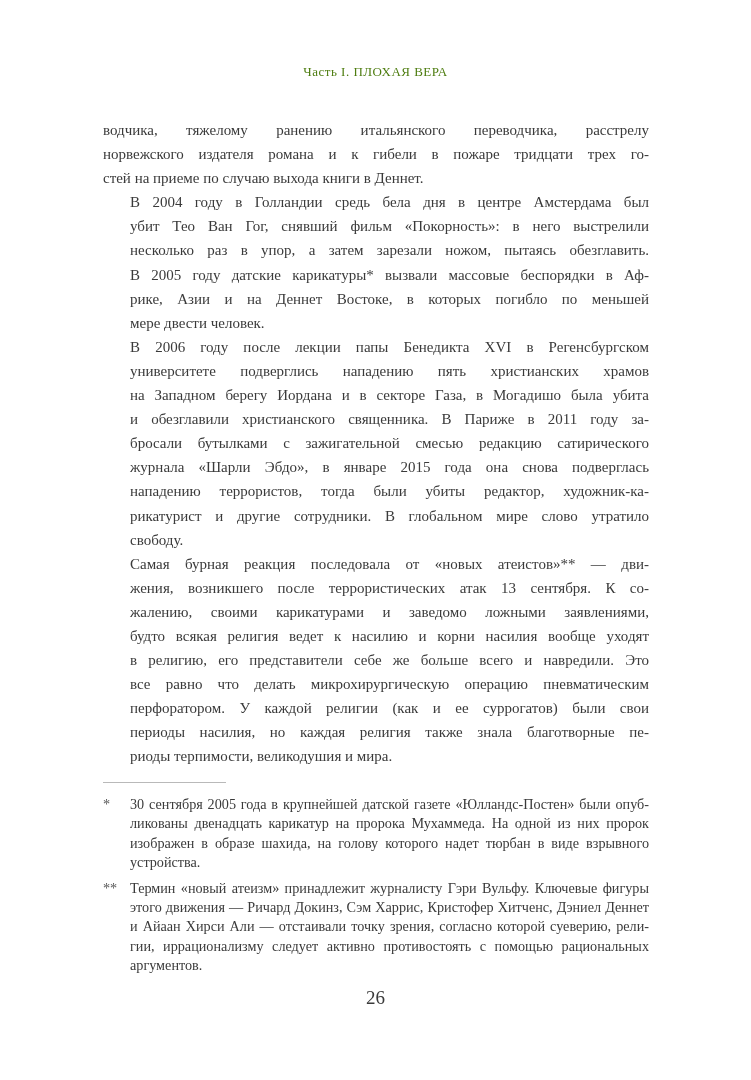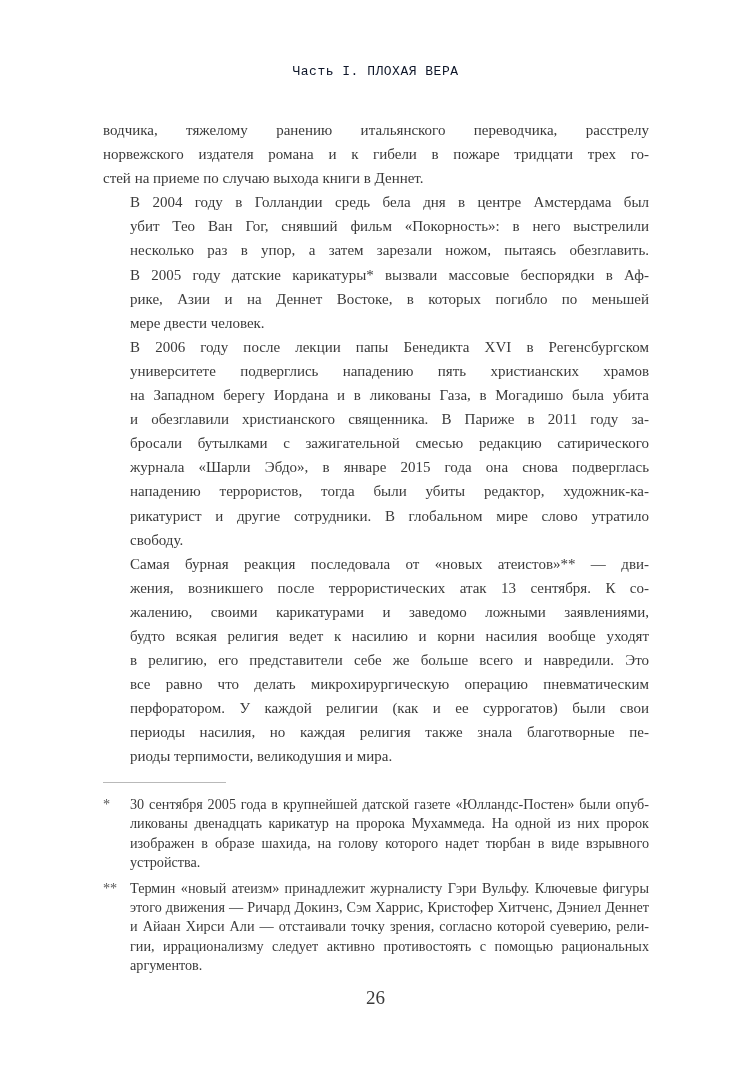--- a/index.html
+++ b/index.html
@@ -20,24 +20,24 @@
     left: 0; top: 0;
     width: 751px;
     height: 1080px;
   }
   .running-head {
     position: absolute;
     top: 64px;
     left: 0;
     width: 751px;
     text-align: center;
-    font-family: Liberation Mono, monospace;
+    font-family: Liberation Serif, serif;
     font-size: 13px;
     letter-spacing: 0.5px;
-    color: #0f172a;
+    color: #4d7c0f;
   }
   .body-text {
     position: absolute;
     left: 103px;
     top: 118px;
     width: 546px;
     font-family: "Liberation Serif", serif;
     font-size: 15px;
     line-height: 24.1px;
     color: #3a3a3a;
@@ -129,21 +129,21 @@
       <span class="line">убит Тео Ван Гог, снявший фильм «Покорность»: в него выстрелили</span>
       <span class="line">несколько раз в упор, а затем зарезали ножом, пытаясь обезглавить.</span>
       <span class="line">В 2005 году датские карикатуры* вызвали массовые беспорядки в Аф-</span>
       <span class="line">рике, Азии и на Деннет Востоке, в которых погибло по меньшей</span>
       <span class="line last">мере двести человек.</span>
     </p>
 
     <p class="indent">
       <span class="line" style="text-indent:27px">В 2006 году после лекции папы Бенедикта XVI в Регенсбургском</span>
       <span class="line">университете подверглись нападению пять христианских храмов</span>
-      <span class="line">на Западном берегу Иордана и в ликованы Газа, в Могадишо была убита</span>
+      <span class="line">на Западном берегу Иордана и в секторе Газа, в Могадишо была убита</span>
       <span class="line">и обезглавили христианского священника. В Париже в 2011 году за-</span>
       <span class="line">бросали бутылками с зажигательной смесью редакцию сатирического</span>
       <span class="line">журнала «Шарли Эбдо», в январе 2015 года она снова подверглась</span>
       <span class="line">нападению террористов, тогда были убиты редактор, художник-ка-</span>
       <span class="line">рикатурист и другие сотрудники. В глобальном мире слово утратило</span>
       <span class="line last">свободу.</span>
     </p>
 
     <p class="indent">
       <span class="line" style="text-indent:27px">Самая бурная реакция последовала от «новых атеистов»** — дви-</span>

